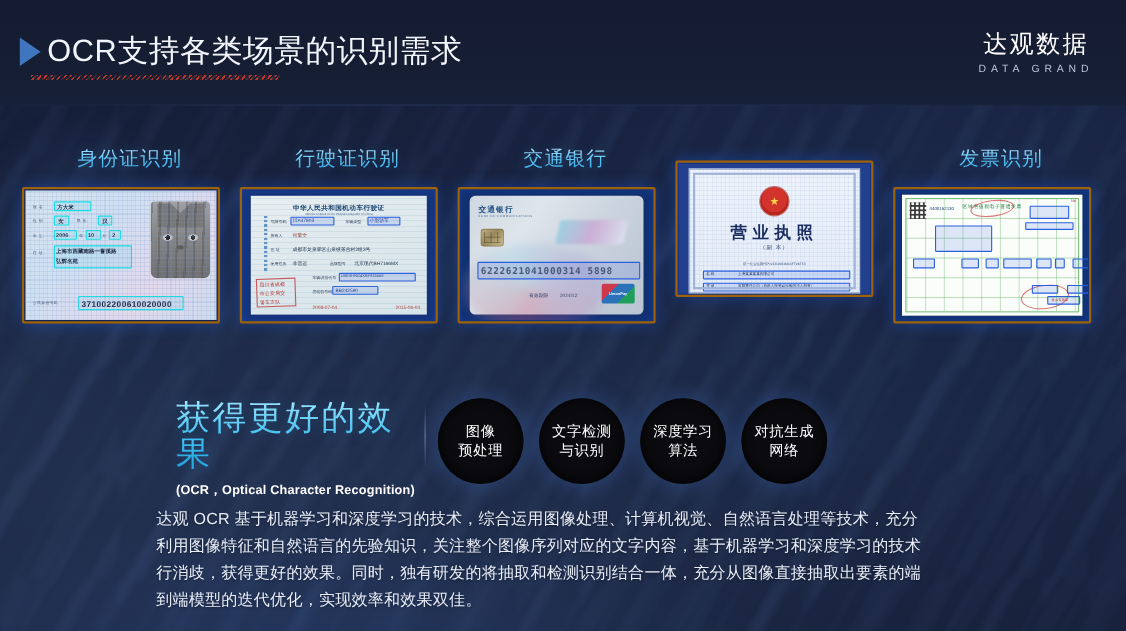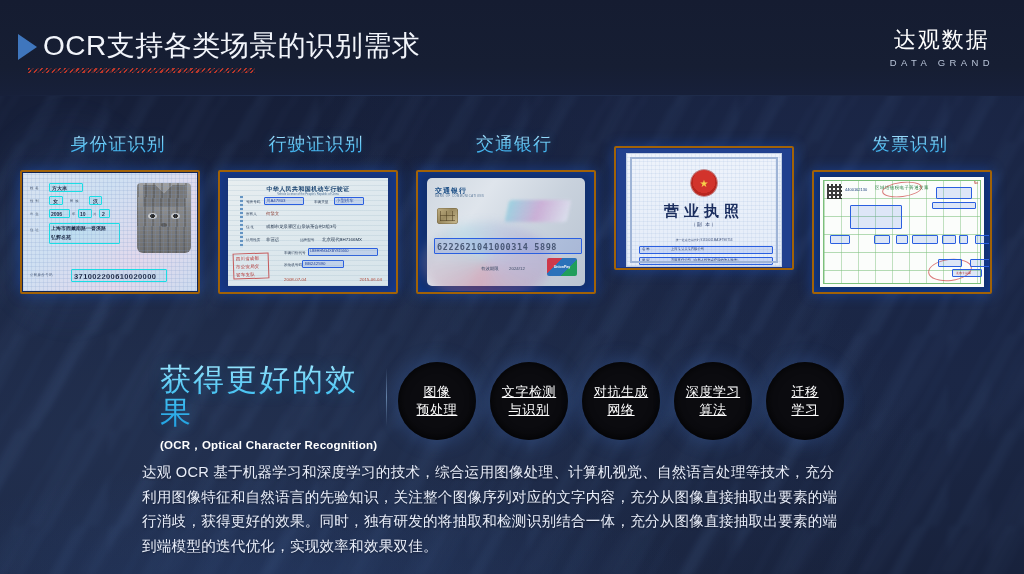--- a/index.html
+++ b/index.html
@@ -252,21 +252,21 @@
     background:linear-gradient(180deg, rgba(150,190,235,0), rgba(160,200,240,.55), rgba(150,190,235,0));}
 
   .bubbles{ position:absolute; left:398px; top:6px; display:flex; gap:14px; }
   .bubble{
     width:78px; height:78px; border-radius:50%;
     background:radial-gradient(circle at 50% 42%, #0b0b0f 0 58%, #050507 100%);
     box-shadow:0 0 16px 5px rgba(60,105,175,.28), inset 0 0 10px rgba(0,0,0,.8);
     display:flex; align-items:center; justify-content:center; text-align:center;
     color:#ffffff; font-size:13px; line-height:1.35; letter-spacing:.6px;
   }
-  .bubble span{ display:block;text-decoration:underline; }
+  .bubble span{ display:block; }
 
   
   .body-copy{
     position:absolute; left:142px; top:460px; width:742px;
     color:#e9eefa; font-size:14.6px; line-height:24.7px; letter-spacing:.2px;
     text-shadow:0 1px 2px rgba(0,0,0,.35);
   }
   .body-copy p{ white-space:nowrap; }
 </style>
 </head>
@@ -486,37 +486,31 @@
       </div>
     </div>
     <div class="bubble">
       <div>
         <span>文字检测</span>
         <span>与识别</span>
       </div>
     </div>
     <div class="bubble">
       <div>
+        <span>深度学习</span>
+        <span>算法</span>
+      </div>
+    </div>
+    <div class="bubble">
+      <div>
         <span>对抗生成</span>
         <span>网络</span>
       </div>
     </div>
-    <div class="bubble">
-      <div>
-        <span>深度学习</span>
-        <span>算法</span>
-      </div>
-    </div>
-    <div class="bubble">
-      <div>
-        <span>迁移</span>
-        <span>学习</span>
-      </div>
-    </div>
   </div>
 </div>
 
 <div class="body-copy">
   <p>达观 OCR 基于机器学习和深度学习的技术，综合运用图像处理、计算机视觉、自然语言处理等技术，充分</p>
-  <p>利用图像特征和自然语言的先验知识，关注整个图像序列对应的文字内容，充分从图像直接抽取出要素的端</p>
+  <p>利用图像特征和自然语言的先验知识，关注整个图像序列对应的文字内容，基于机器学习和深度学习的技术</p>
   <p>行消歧，获得更好的效果。同时，独有研发的将抽取和检测识别结合一体，充分从图像直接抽取出要素的端</p>
   <p>到端模型的迭代优化，实现效率和效果双佳。</p>
 </div>
 
 </body></html>

